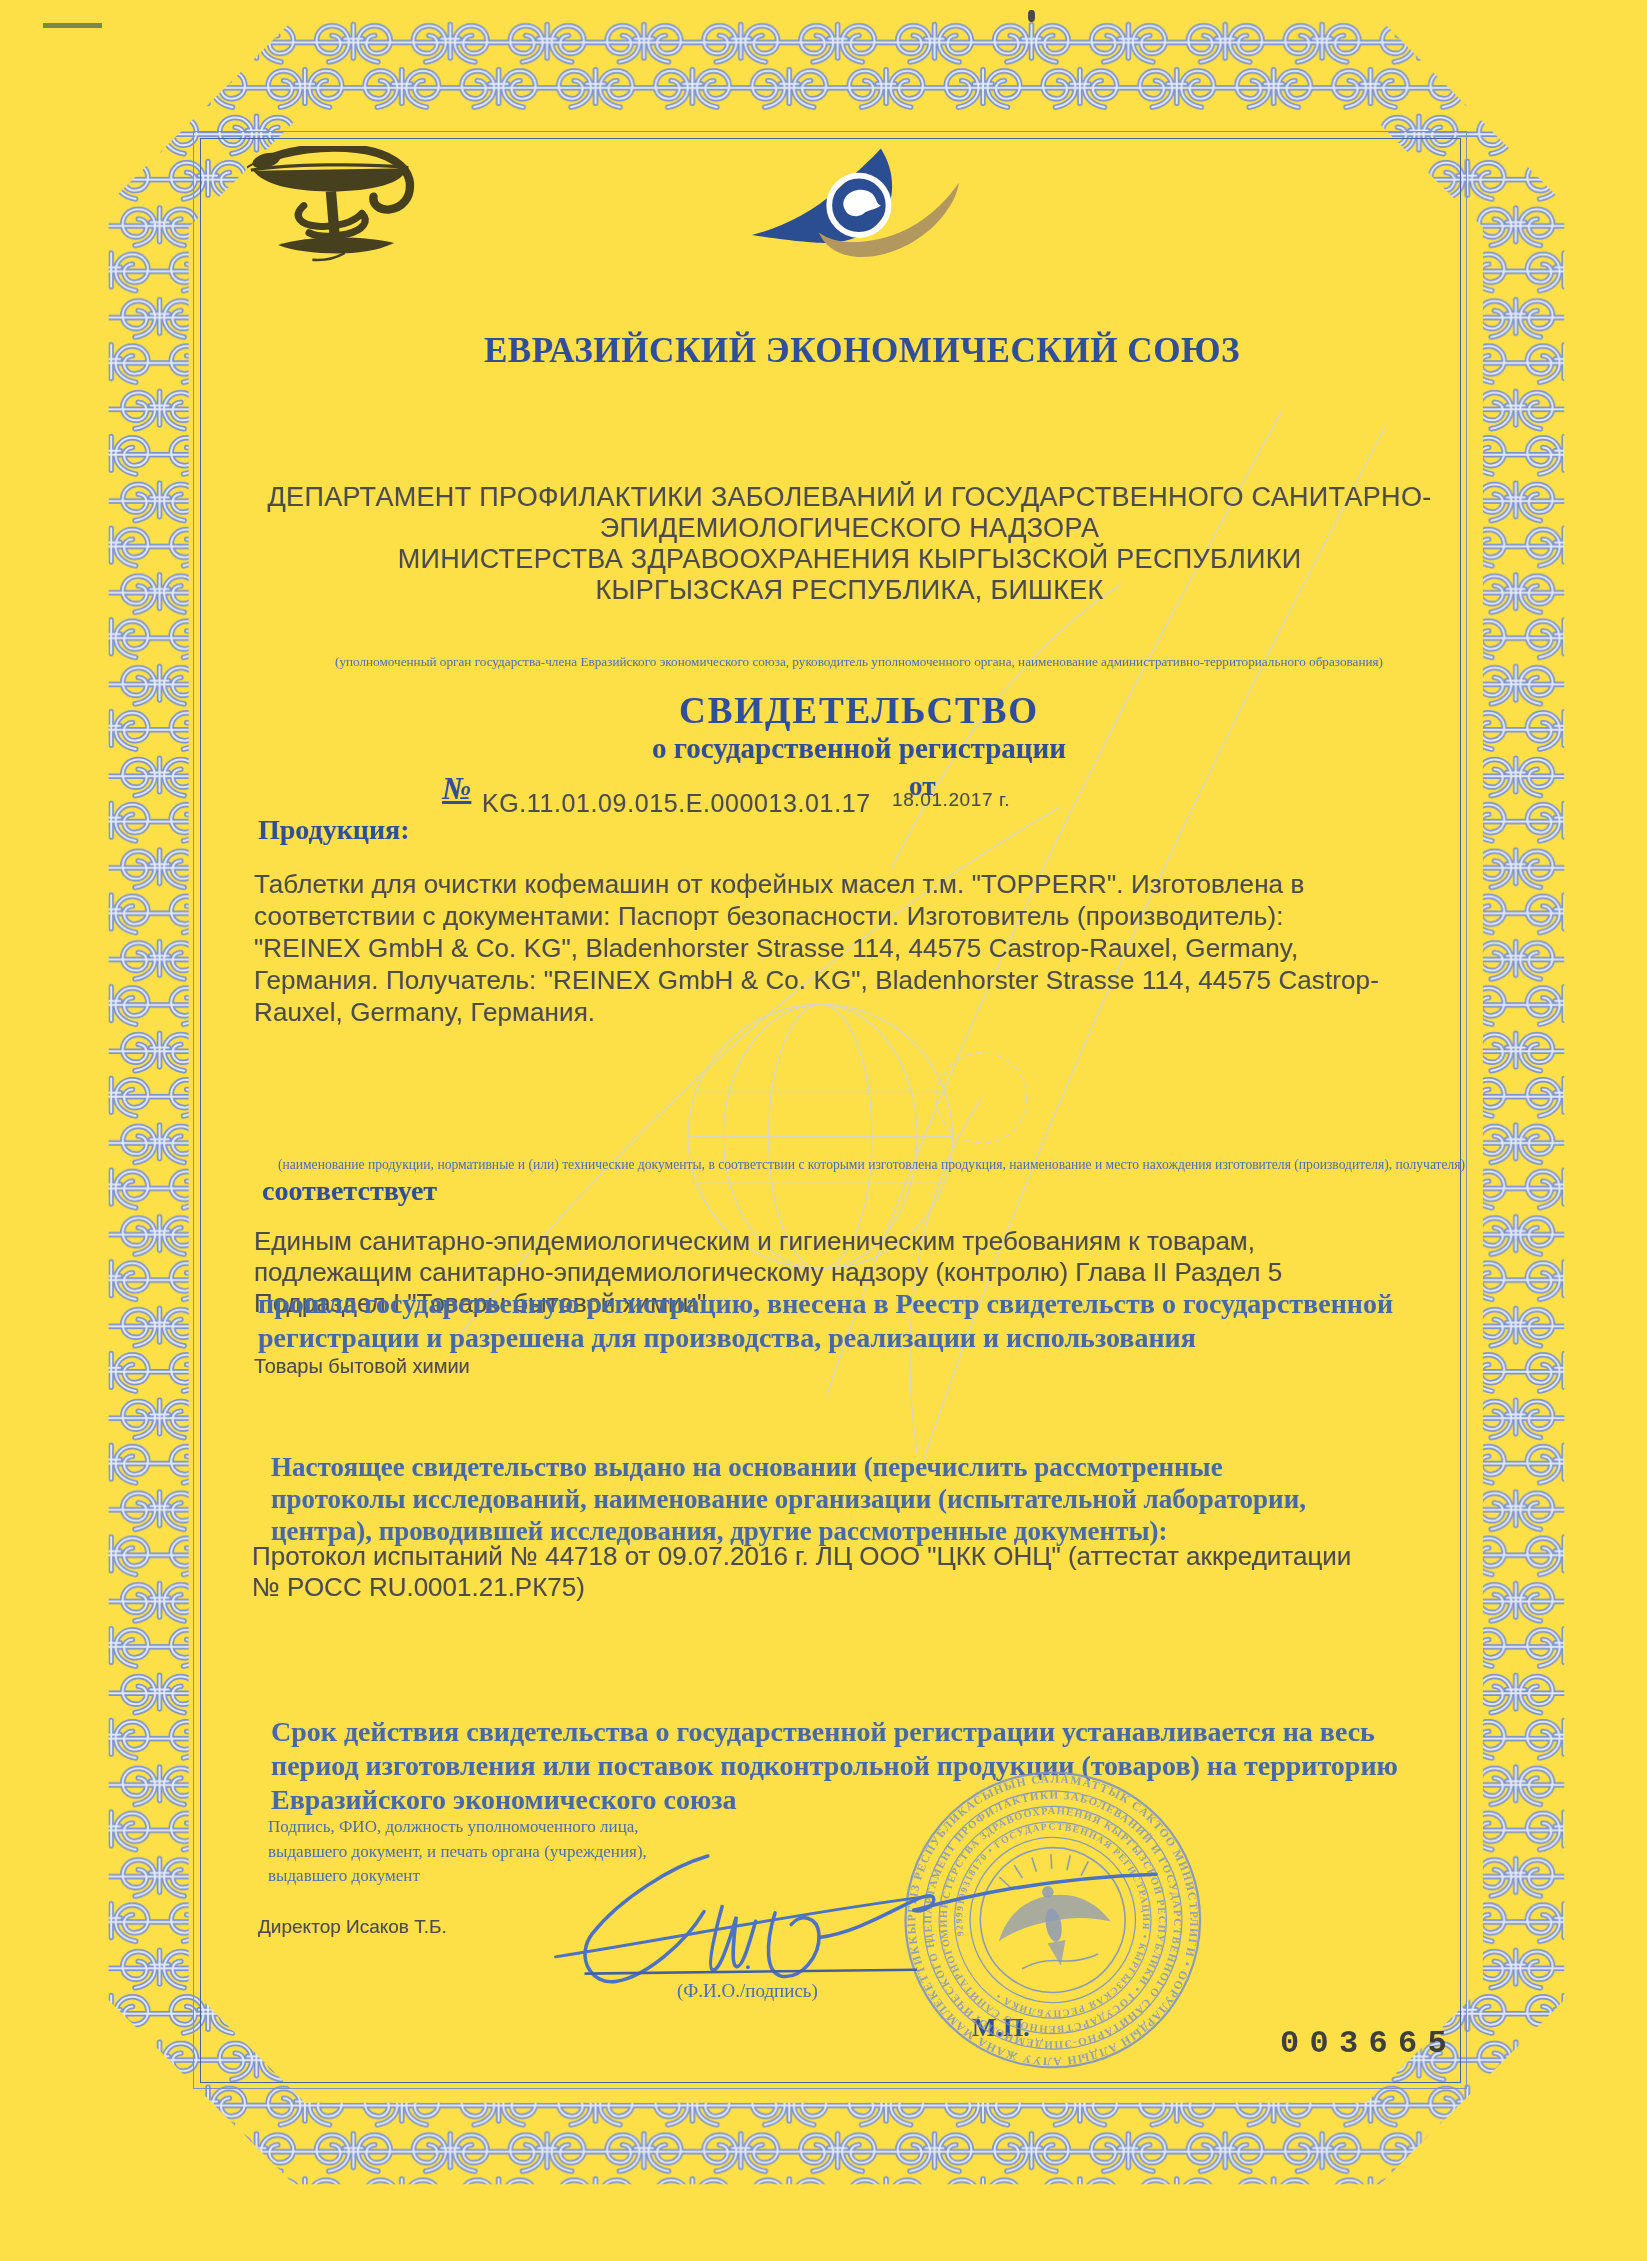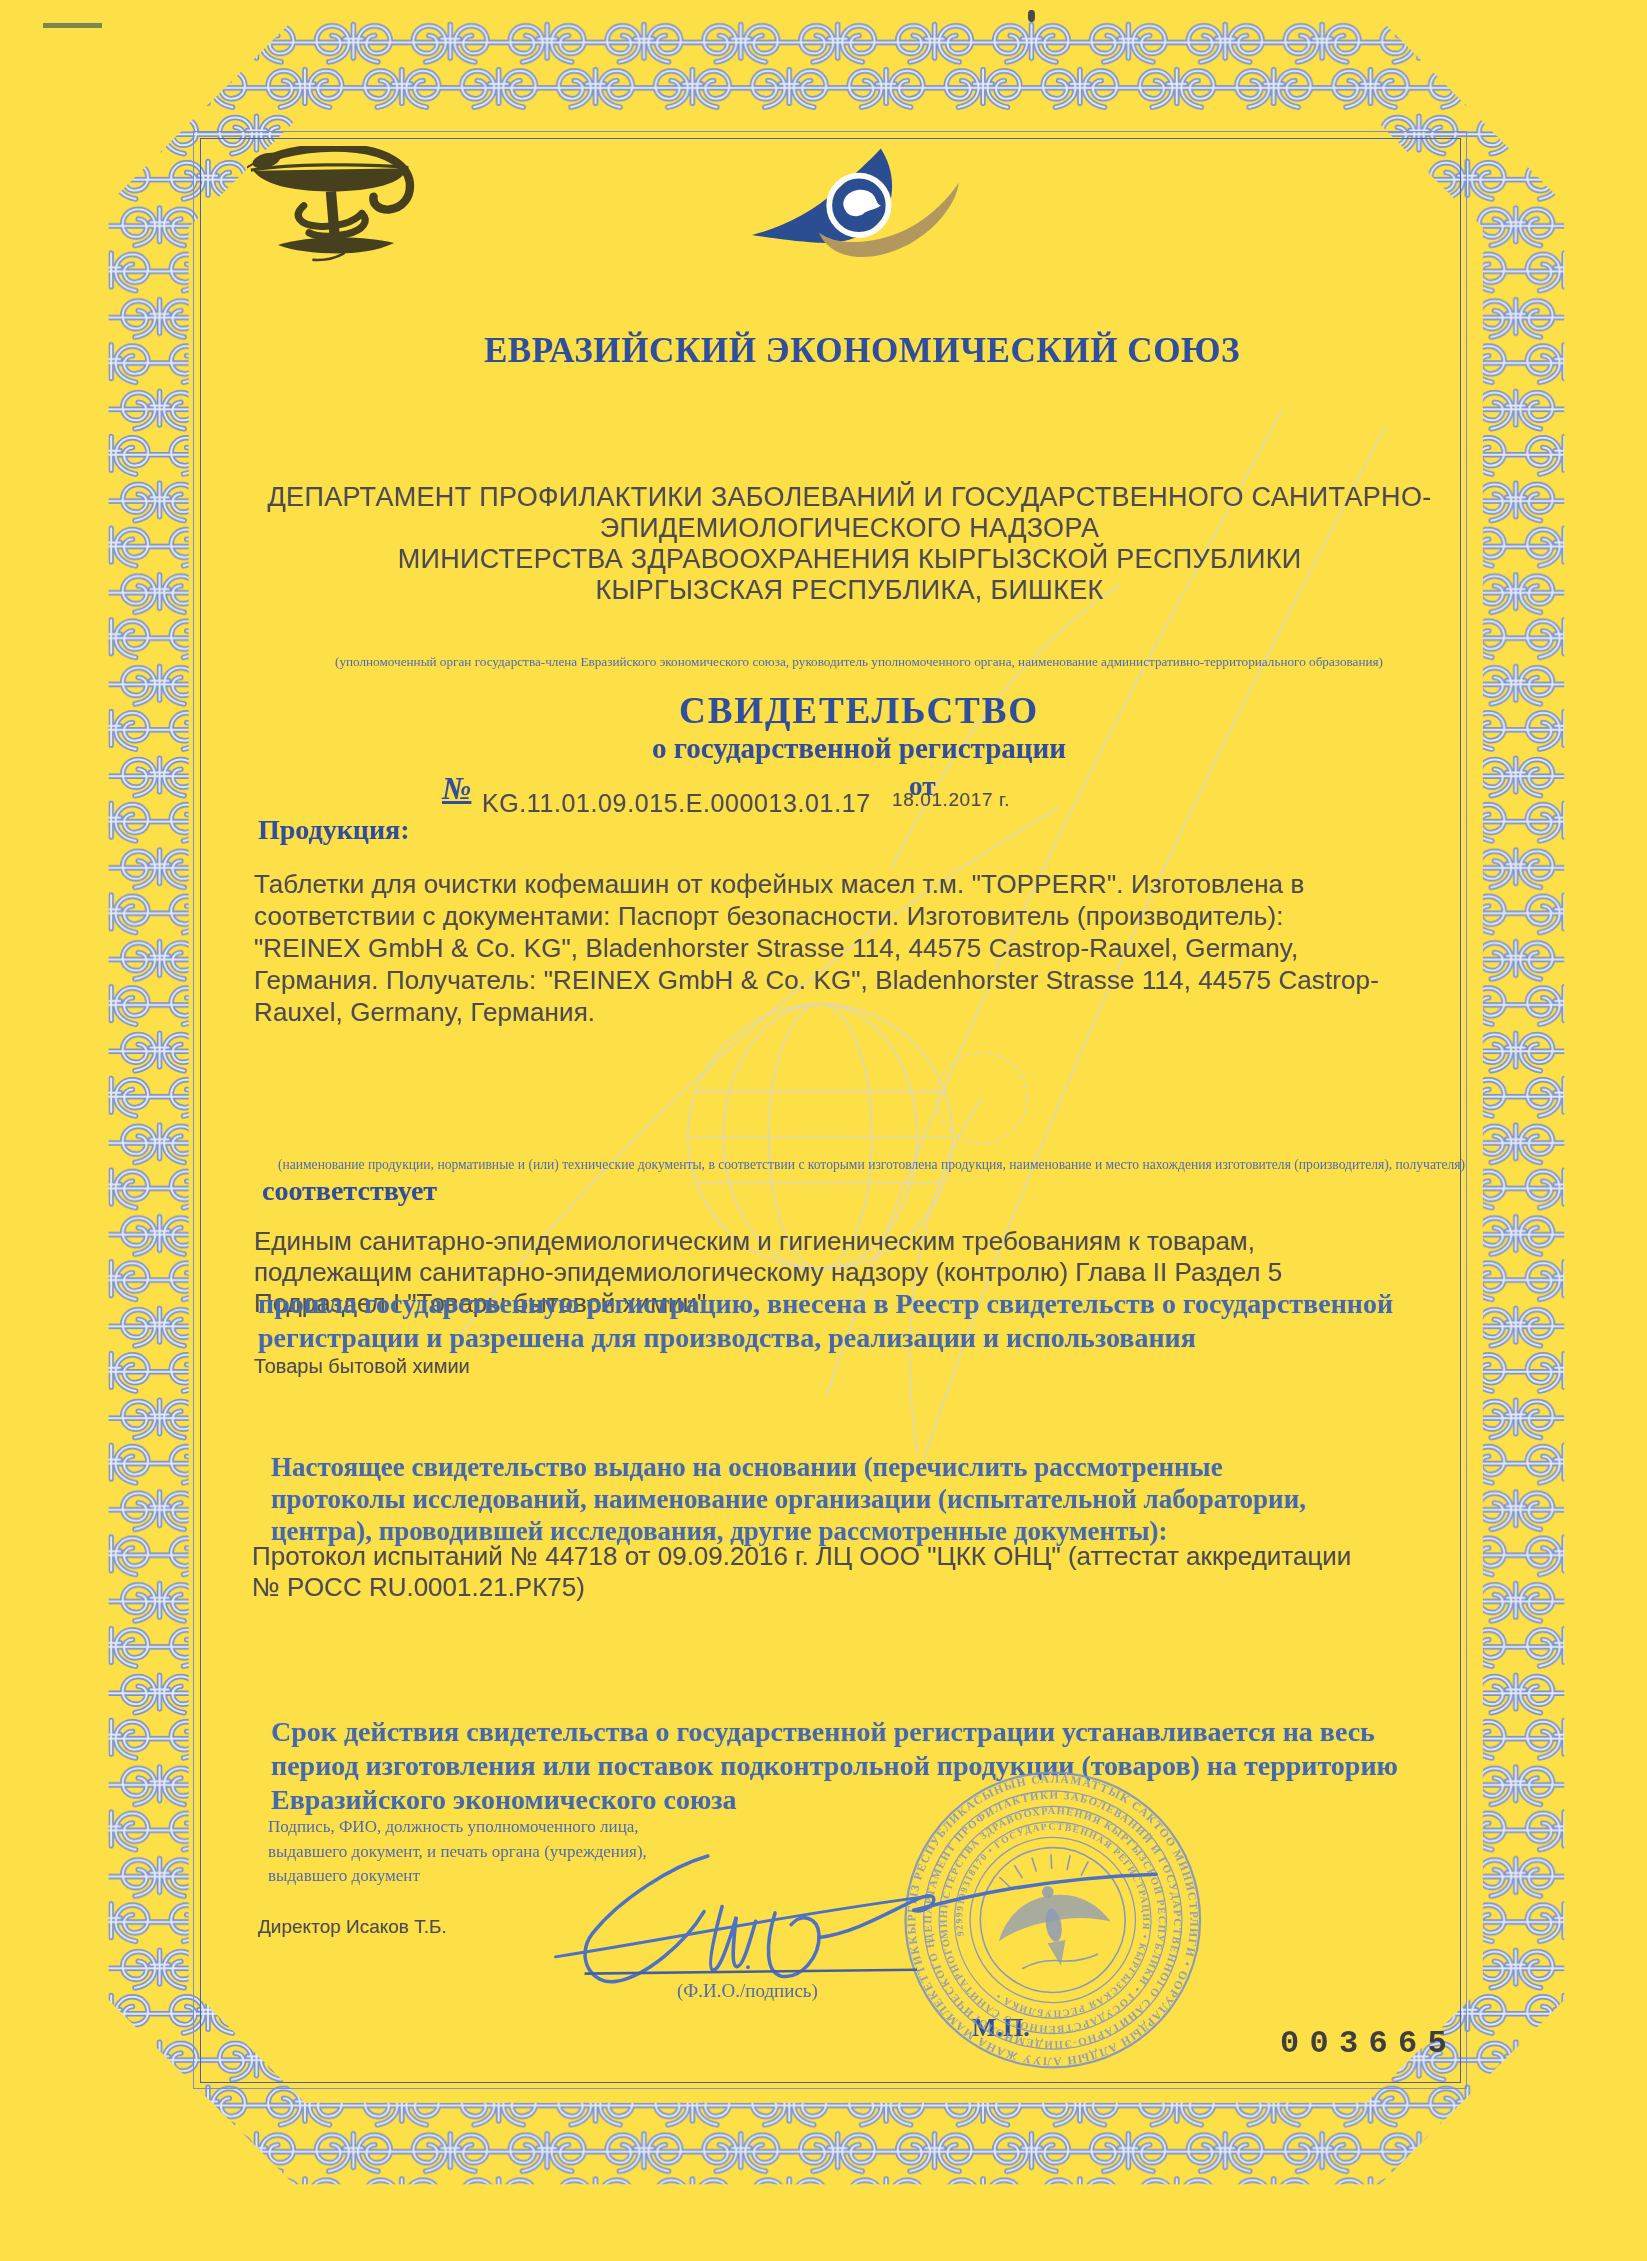--- a/index.html
+++ b/index.html
@@ -142,21 +142,21 @@
 
   <div class="abs t-serif-b pre" style="left:258px;top:1287px;width:1240px;font-size:28px;line-height:34px;">прошла государственную регистрацию, внесена в Реестр свидетельств о государственной
 регистрации и разрешена для производства, реализации и использования</div>
 
   <div class="abs t-sans" style="left:254px;top:1355px;font-size:20px;">Товары бытовой химии</div>
 
   <div class="abs t-serif-b pre" style="left:271px;top:1451px;width:1163px;font-size:27px;line-height:32px;">Настоящее свидетельство выдано на основании (перечислить рассмотренные
 протоколы исследований, наименование организации (испытательной лаборатории,
 центра), проводившей исследования, другие рассмотренные документы):</div>
 
-  <div class="abs t-sans pre" style="left:252px;top:1541px;width:1163px;font-size:26px;line-height:31px;">Протокол испытаний № 44718 от 09.09.2016 г. ЛЦ ООО "ЦКК ОНЦ" (аттестат аккредитации
+  <div class="abs t-sans pre" style="left:252px;top:1541px;width:1163px;font-size:26px;line-height:31px;">Протокол испытаний № 44718 от 09.07.2016 г. ЛЦ ООО "ЦКК ОНЦ" (аттестат аккредитации
 № РОСС RU.0001.21.РК75)</div>
 
   <div class="abs t-serif-b pre" style="left:271px;top:1715px;width:1214px;font-size:28px;line-height:34px;">Срок действия свидетельства о государственной регистрации устанавливается на весь
 период изготовления или поставок подконтрольной продукции (товаров) на территорию
 Евразийского экономического союза</div>
 
   <div class="abs t-cap pre" style="left:268px;top:1815px;width:452px;font-size:17px;line-height:24.5px;">Подпись, ФИО, должность уполномоченного лица,
 выдавшего документ, и печать органа (учреждения),
 выдавшего документ</div>
 

